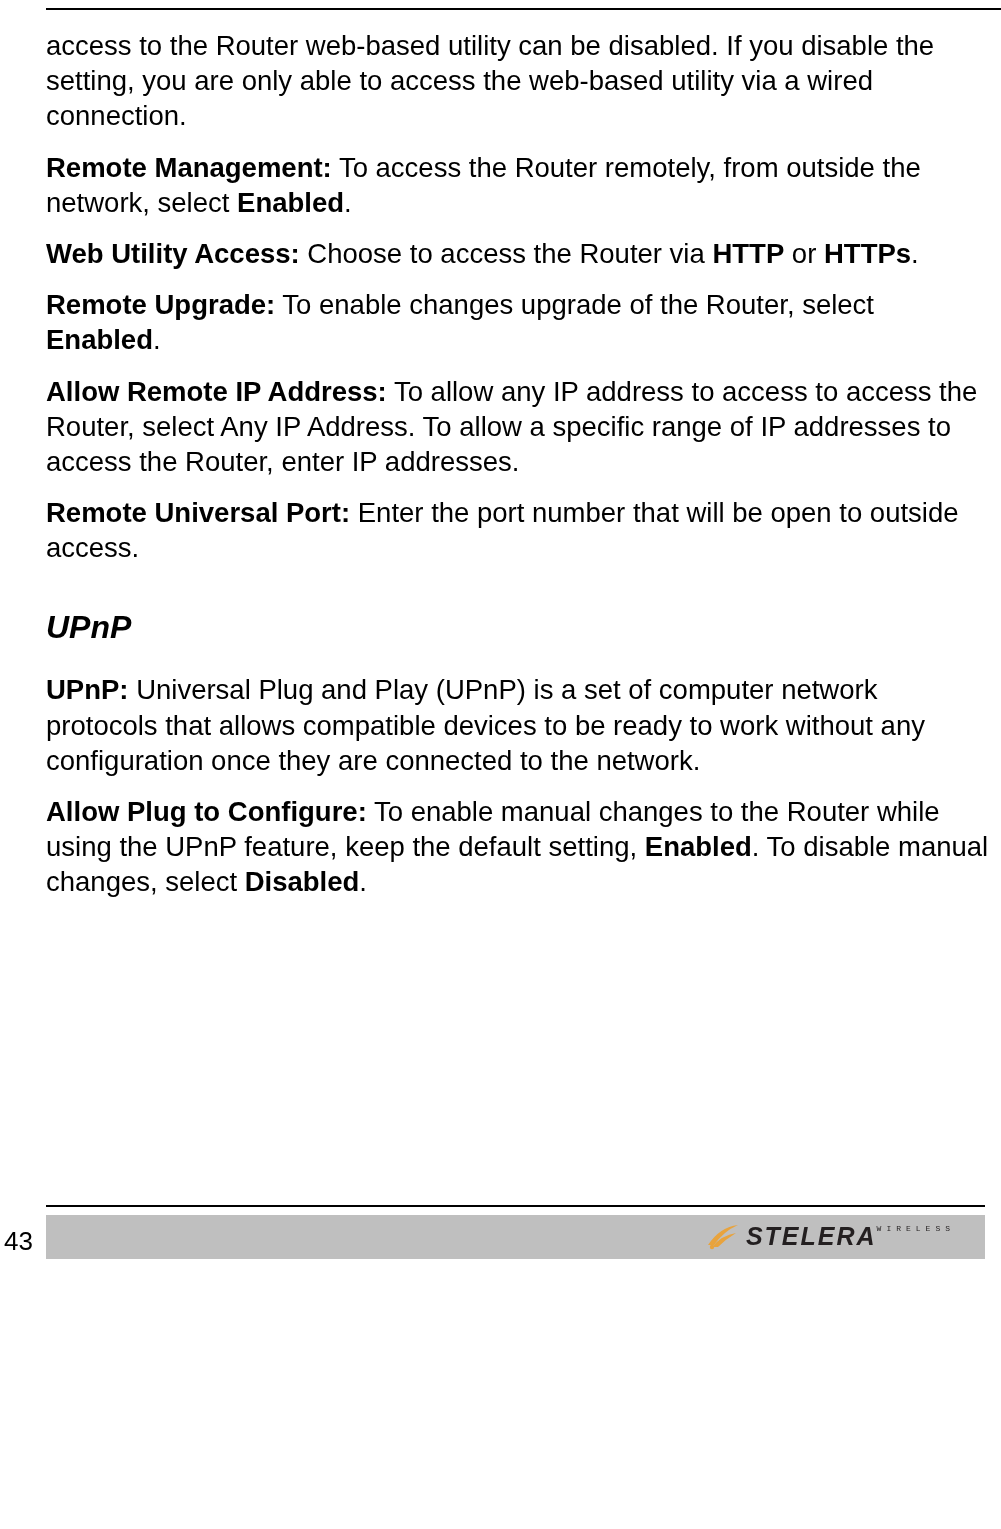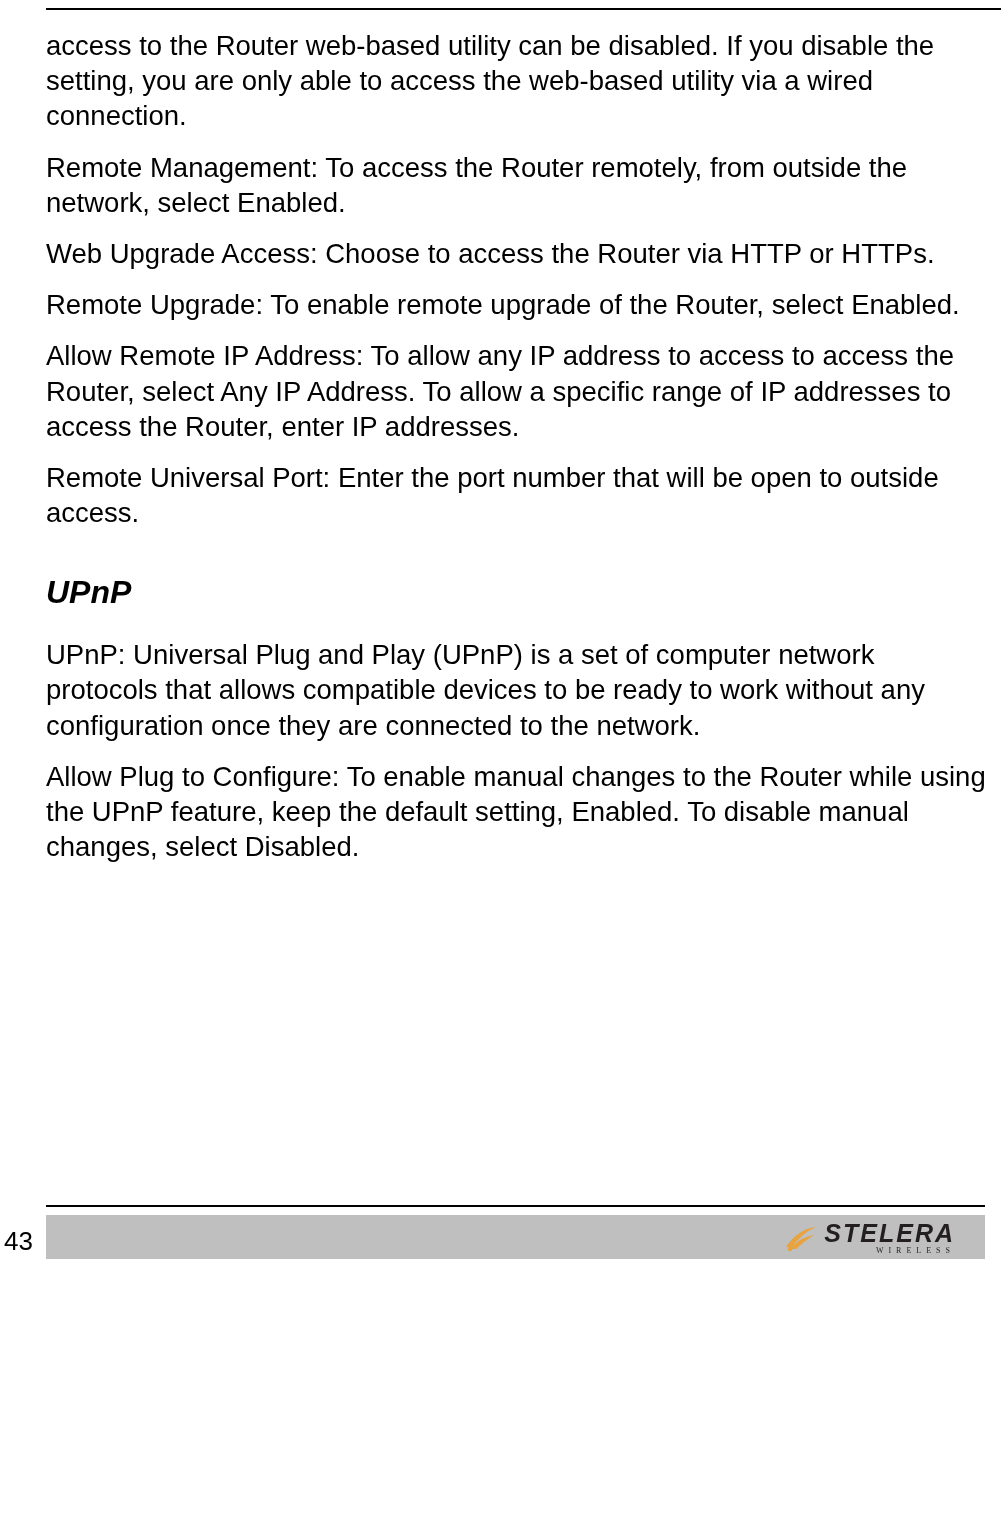--- a/index.html
+++ b/index.html
@@ -34,21 +34,21 @@
     line-height: 1.28;
     margin-bottom: 16px;
   }
   .h2 {
     font-size: 32px;
     font-weight: bold;
     font-style: italic;
     margin-top: 44px;
     margin-bottom: 26px;
   }
-  .bold { font-weight: normal; }
+  .bold { font-weight: bold; }
   .footer {
     position: absolute;
     left: 0;
     right: 0;
     bottom: 44px;
     height: 44px;
   }
   .footer-line {
     position: absolute;
     left: 46px;
@@ -74,33 +74,33 @@
     position: absolute;
     right: 30px;
     top: 6px;
     display: flex;
     align-items: center;
     gap: 6px;
   }
   .logo-swoosh svg { display: block; }
   .logo-text {
     display: flex;
-    flex-direction: column;
+    flex-direction: row;
     line-height: 1;
   }
   .logo-main {
     font-family: Arial, sans-serif;
     font-weight: 900;
     font-style: italic;
     font-size: 25px;
     letter-spacing: 2px;
     color: #231f20;
   }
   .logo-sub {
-    font-family: Liberation Serif, serif;
+    font-family: Liberation Mono, monospace;
     font-size: 8px;
     letter-spacing: 5px;
     color: #231f20;
     text-align: right;
     margin-top: 1px;
   }
 </style>
 </head>
 <body>
 
@@ -110,25 +110,25 @@
   <div class="content">
 
     <p class="para">access to the Router web-based utility can be disabled. If you disable the setting, you are only able to access the web-based utility via a wired connection.</p>
 
 
     <p class="para">
       <span class="bold">Remote Management:</span><span> To access the Router remotely, from outside the network, select </span><span class="bold">Enabled</span><span>.</span>
     </p>
 
     <p class="para">
-      <span class="bold">Web Upgrade Access:</span><span> Choose to access the Router via </span><span class="bold">HTTP</span><span> or </span><span class="bold">HTTPs</span><span>.</span>
+      <span class="bold">Web Utility Access:</span><span> Choose to access the Router via </span><span class="bold">HTTP</span><span> or </span><span class="bold">HTTPs</span><span>.</span>
     </p>
 
     <p class="para">
-      <span class="bold">Remote Upgrade:</span><span> To enable remote upgrade of the Router, select </span><span class="bold">Enabled</span><span>.</span>
+      <span class="bold">Remote Upgrade:</span><span> To enable changes upgrade of the Router, select </span><span class="bold">Enabled</span><span>.</span>
     </p>
 
     <p class="para">
       <span class="bold">Allow Remote IP Address:</span><span> To allow any IP address to access to access the Router, select Any IP Address. To allow a specific range of IP addresses to access the Router, enter IP addresses.</span>
     </p>
 
     <p class="para">
       <span class="bold">Remote Universal Port:</span><span> Enter the port number that will be open to outside access.</span>
     </p>
 

